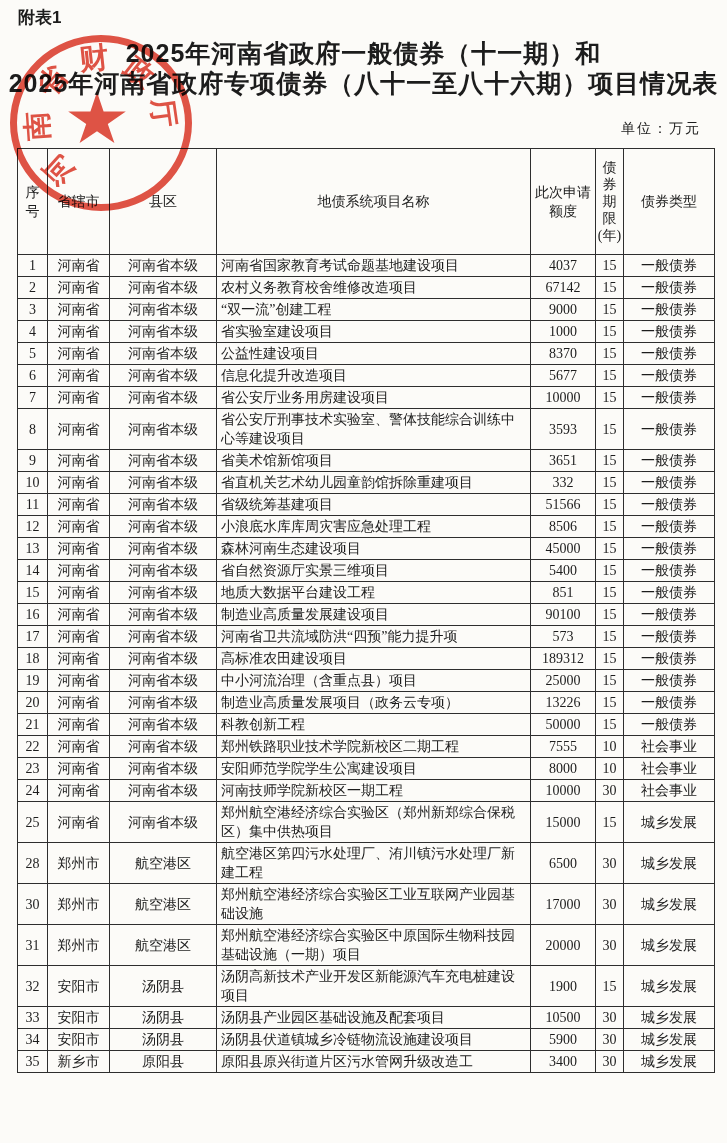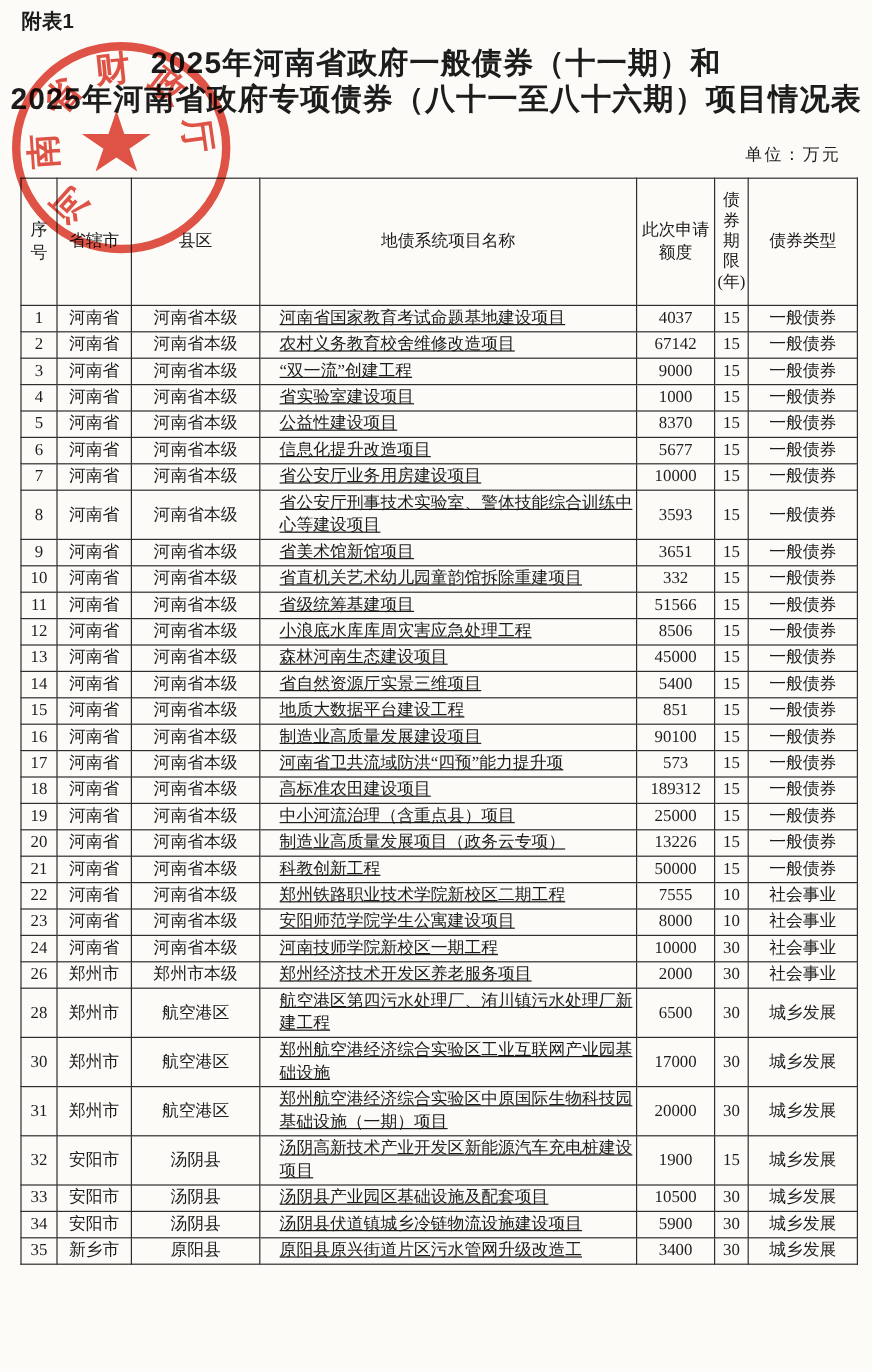--- a/index.html
+++ b/index.html
@@ -54,21 +54,21 @@
     vertical-align: middle;
     padding: 1px 2px;
     overflow: hidden;
   }
   .bond-table thead th {
     height: 106px;
     font-weight: 400;
     padding: 0 1px;
   }
   .bond-table th.c-term { line-height: 17px; padding: 0; }
-  .bond-table td.c-project { text-align: left; padding-left: 16px; padding-right: 3px; text-decoration: underline; }
+  .bond-table td.c-project { text-align: left; padding-left: 4px; padding-right: 3px; }
   .col-seq    { width: 30px; }
   .col-city   { width: 62px; }
   .col-county { width: 107px; }
   .col-project{ width: 314px; }
   .col-amount { width: 65px; }
   .col-term   { width: 28px; }
   .col-type   { width: 91px; }
 
   
   .seal {
@@ -374,30 +374,30 @@
   <tr>
     <td class="c-seq">24</td>
     <td class="c-city">河南省</td>
     <td class="c-county">河南省本级</td>
     <td class="c-project">河南技师学院新校区一期工程</td>
     <td class="c-amount">10000</td>
     <td class="c-term">30</td>
     <td class="c-type">社会事业</td>
   </tr>
 
-
-  <tr>
-    <td class="c-seq">26</td>
-    <td class="c-city">郑州市</td>
-    <td class="c-county">郑州市本级</td>
-    <td class="c-project">郑州经济技术开发区养老服务项目</td>
-    <td class="c-amount">2000</td>
-    <td class="c-term">30</td>
-    <td class="c-type">社会事业</td>
-  </tr>
+  <tr>
+    <td class="c-seq">25</td>
+    <td class="c-city">河南省</td>
+    <td class="c-county">河南省本级</td>
+    <td class="c-project">郑州航空港经济综合实验区（郑州新郑综合保税区）集中供热项目</td>
+    <td class="c-amount">15000</td>
+    <td class="c-term">15</td>
+    <td class="c-type">城乡发展</td>
+  </tr>
+
 
 
   <tr>
     <td class="c-seq">28</td>
     <td class="c-city">郑州市</td>
     <td class="c-county">航空港区</td>
     <td class="c-project">航空港区第四污水处理厂、洧川镇污水处理厂新建工程</td>
     <td class="c-amount">6500</td>
     <td class="c-term">30</td>
     <td class="c-type">城乡发展</td>

